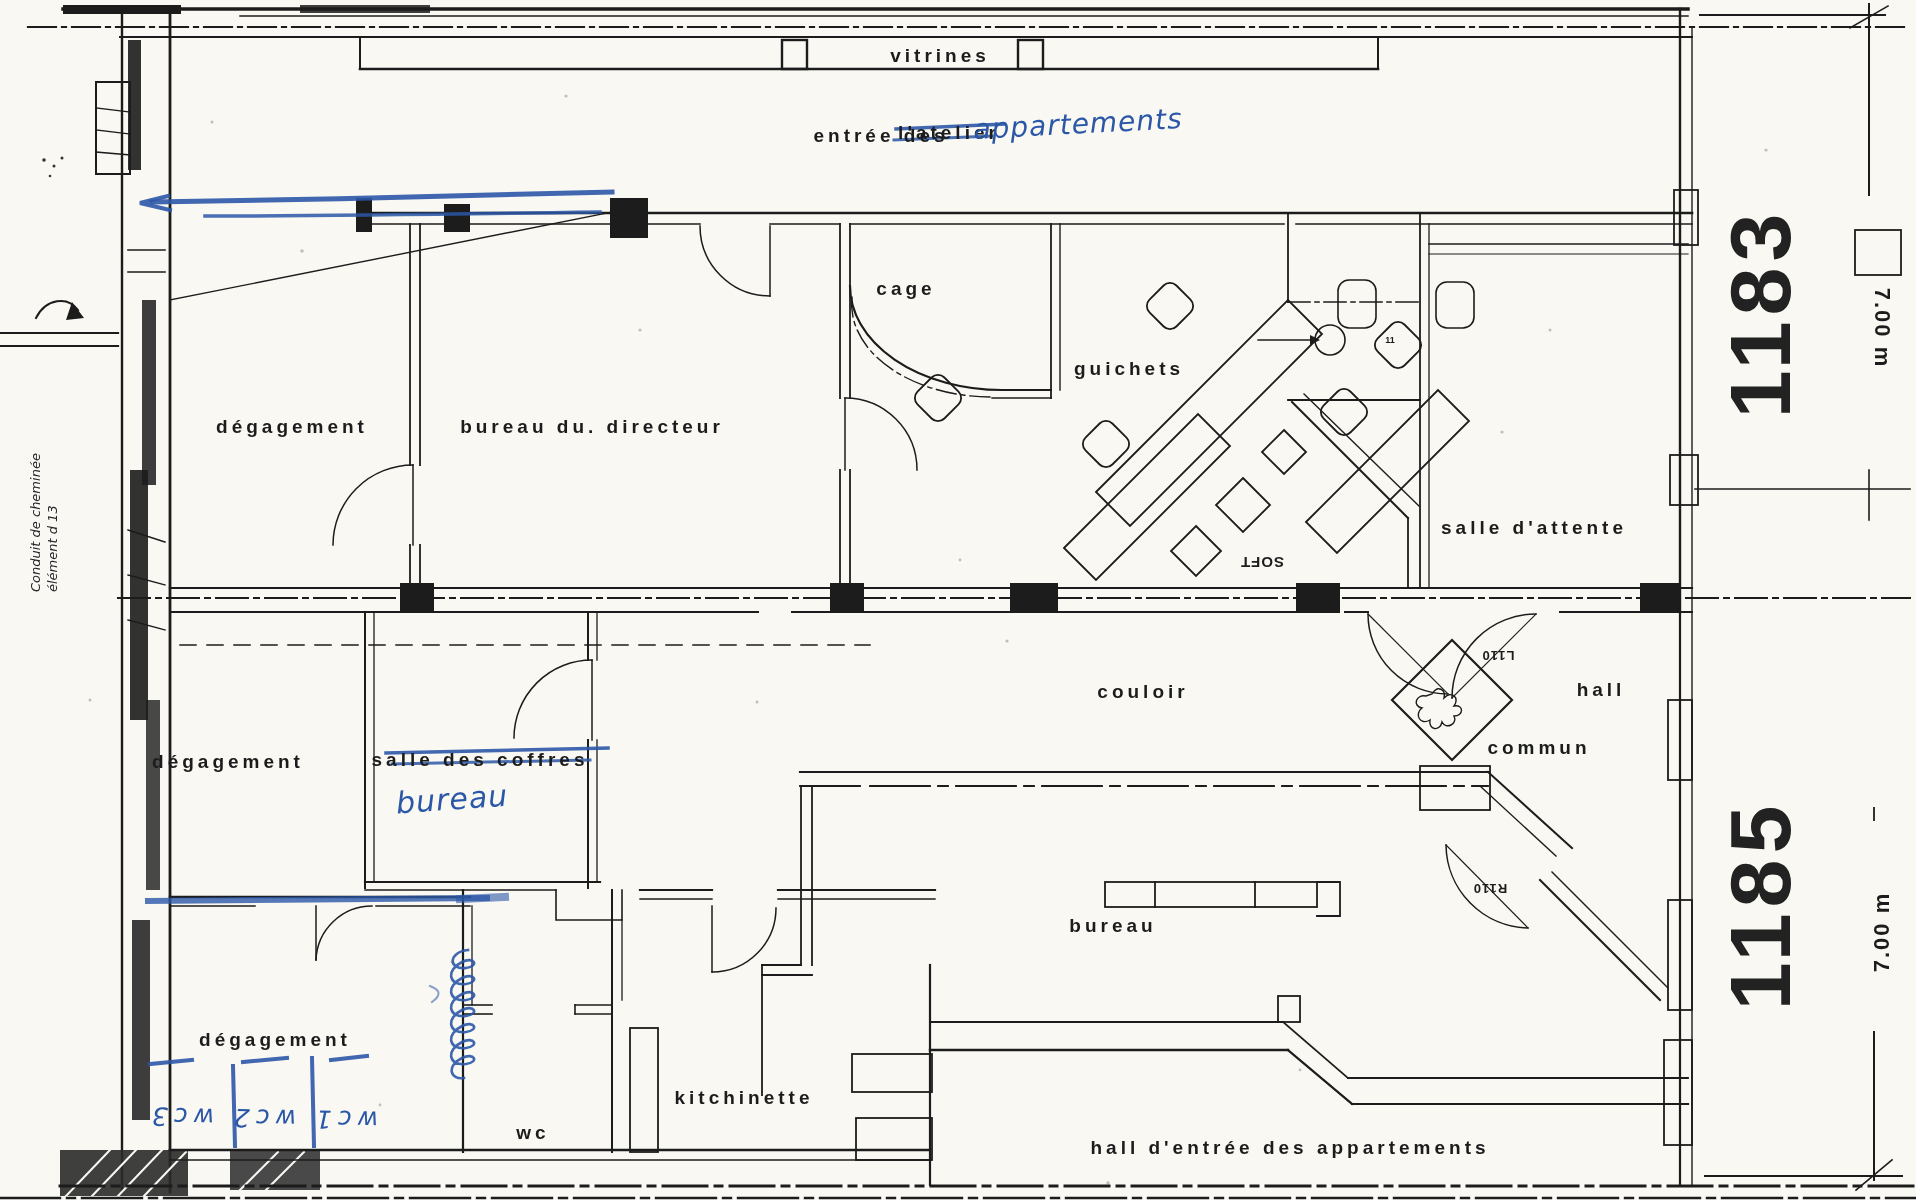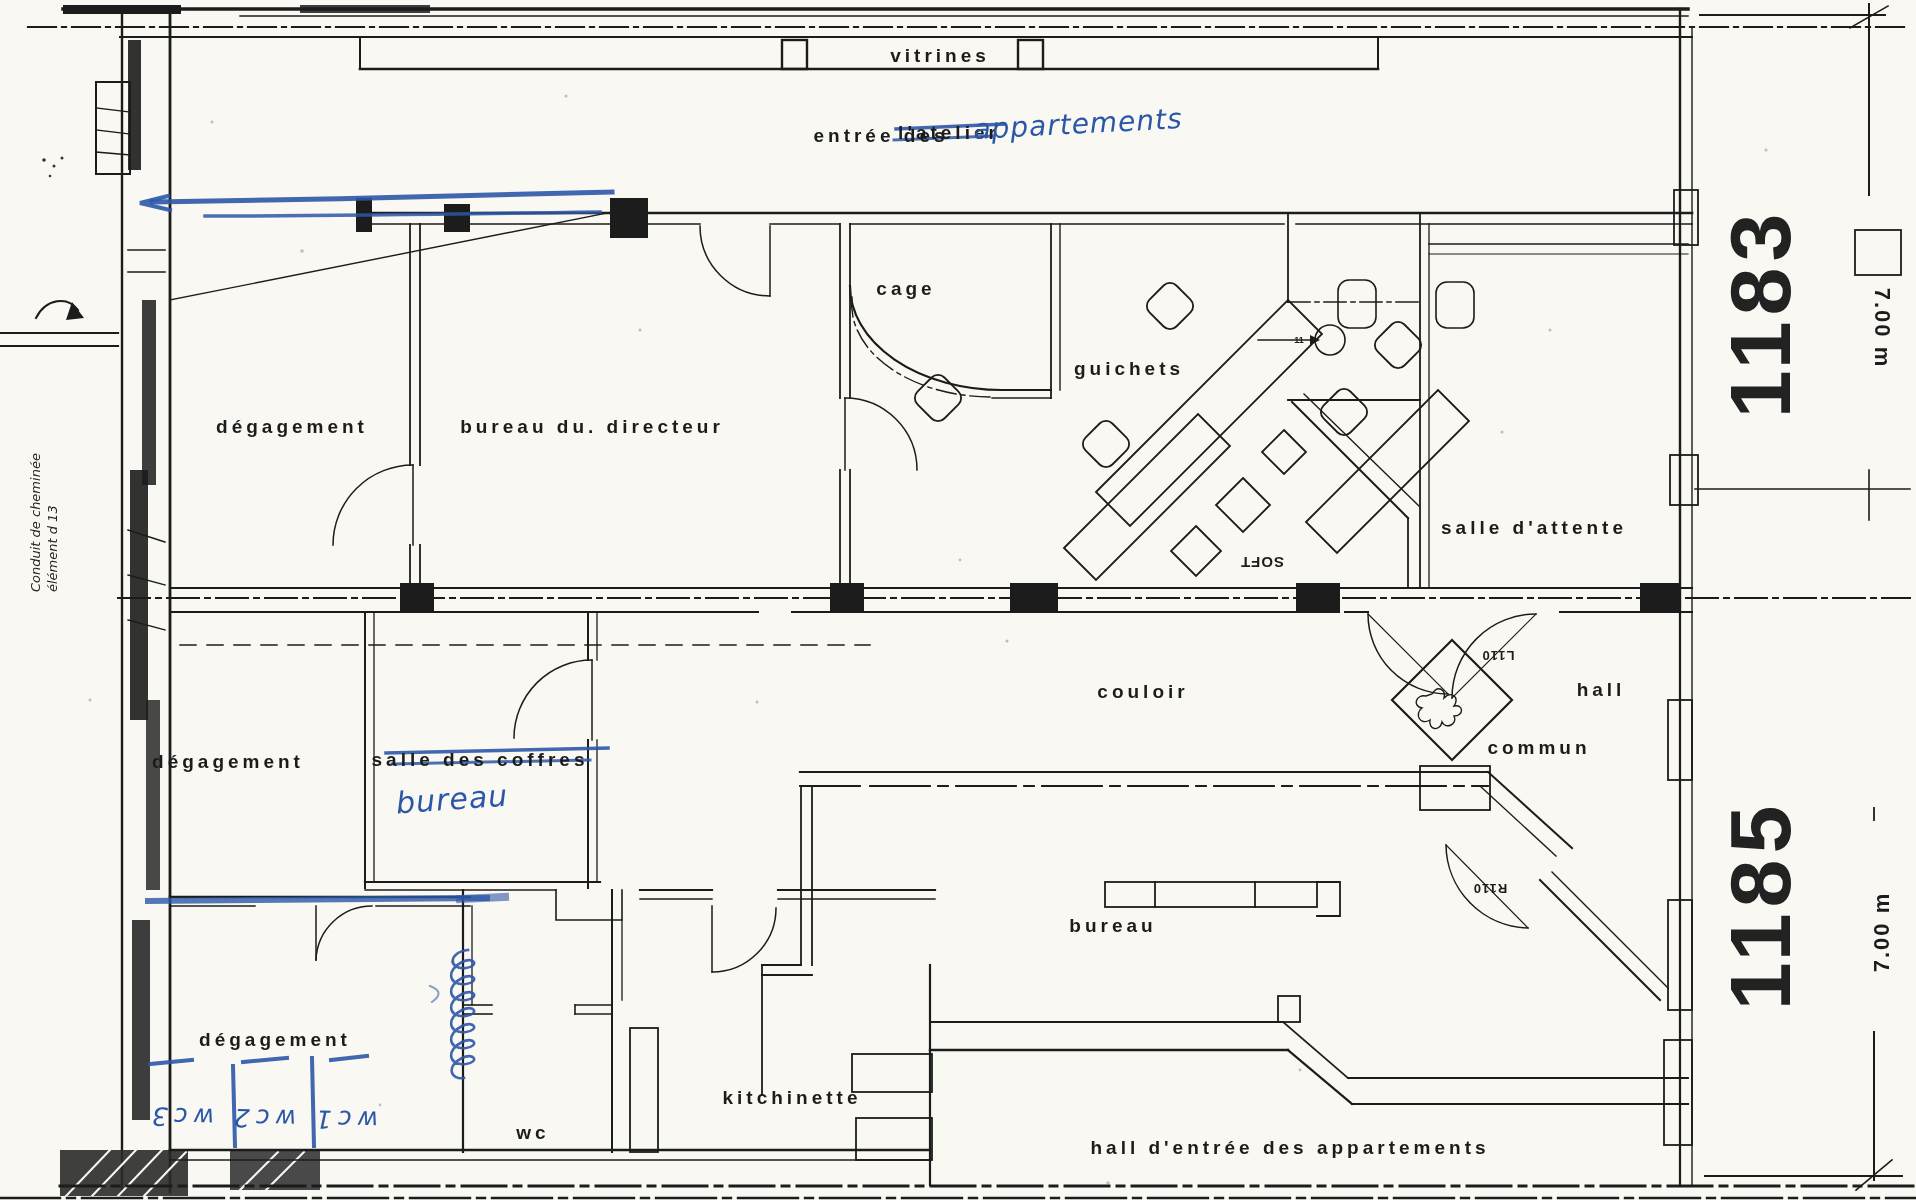--- a/index.html
+++ b/index.html
@@ -365,28 +365,28 @@
 <div class="lbl" style="left:1143px;top:692px;">couloir</div>
 <div class="lbl" style="left:1601px;top:690px;">hall</div>
 <div class="lbl" style="left:1539px;top:748px;">commun</div>
 
 <div class="lbl" style="left:480px;top:760px;">salle des coffres</div>
 <div class="hand b2" style="left:452px;top:799px;">bureau</div>
 
 <div class="lbl" style="left:228px;top:762px;">dégagement</div>
 <div class="lbl" style="left:1113px;top:926px;">bureau</div>
 <div class="lbl" style="left:275px;top:1040px;">dégagement</div>
-<div class="lbl" style="left:792px;top:1098px;">kitchinette</div>
+<div class="lbl" style="left:744px;top:1098px;">kitchinette</div>
 <div class="lbl" style="left:533px;top:1133px;">wc</div>
 <div class="lbl" style="left:1290px;top:1148px;">hall d'entrée des appartements</div>
 
 <div class="lbl small rot180" style="left:1262px;top:562px;font-size:15px;">SOFT</div>
 <div class="lbl small rot180" style="left:1498px;top:655px;">L110</div>
 <div class="lbl small rot180" style="left:1490px;top:888px;">R110</div>
-<div class="lbl small" style="left:1299px;top:340px;font-size:9px;letter-spacing:0;">11</div>
+<div class="lbl small" style="left:1390px;top:340px;font-size:9px;letter-spacing:0;">11</div>
 
 <div class="hand wcn" style="left:262px;top:1118px;">wc1  wc2  wc3</div>
 
 <div class="note" style="left:44px;top:482px;width:220px;">
   <span>Conduit de cheminée</span><br>
   <span>élément d 13</span>
 </div>
 
 <div class="lbl bignum rotm90" style="left:1760px;top:313px;">1183</div>
 <div class="lbl bignum rotm90" style="left:1760px;top:905px;">1185</div>

